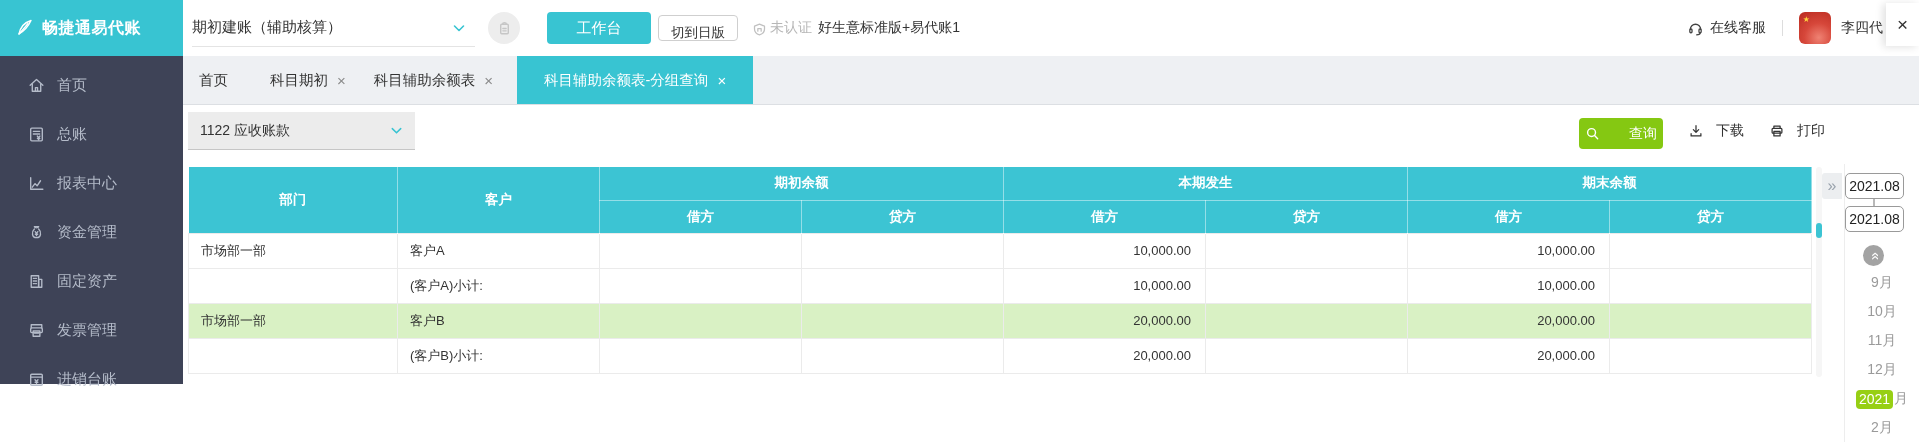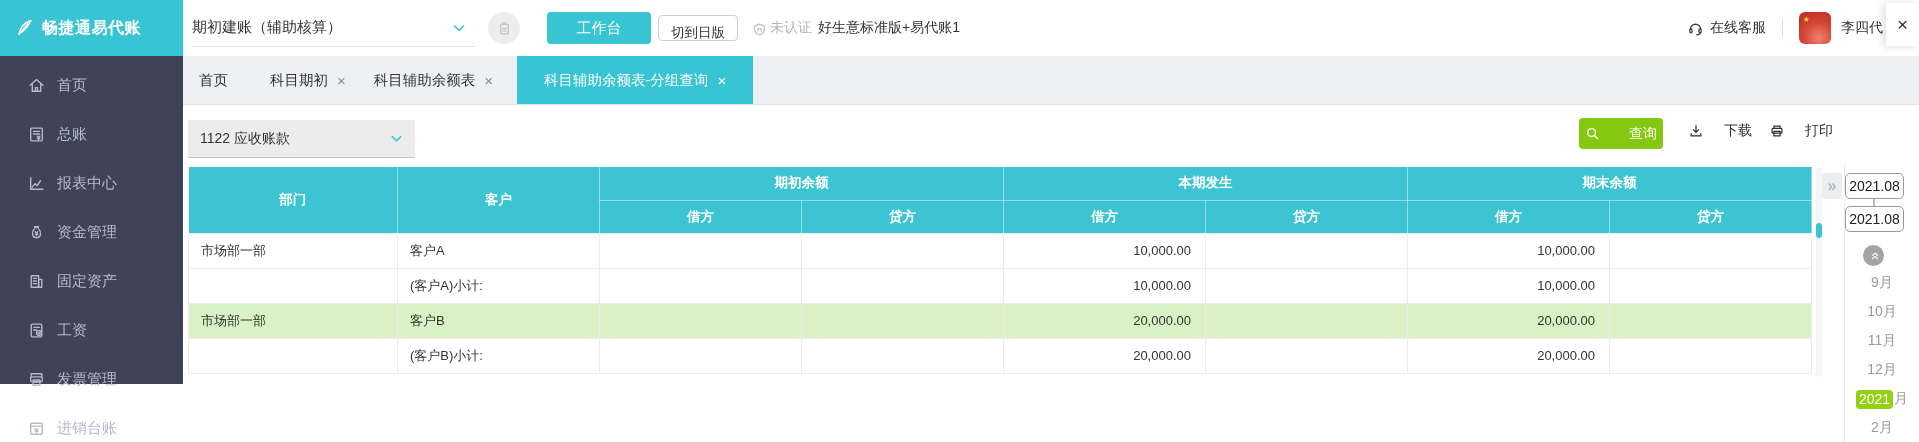--- a/index.html
+++ b/index.html
@@ -45,27 +45,27 @@
   .tab { display:flex; align-items:center; gap:9px; font-size:14.5px; color:#333; cursor:pointer; white-space:nowrap; }
   .tab .tab-x { font-size:15px; color:#8a8a8a; }
   .tab.active { background:#38c4d2; color:#fff; padding:0 27px; }
   .tab.active .tab-x { color:#fff; }
   .tab.m0 { margin-left:16px; } .tab.m1 { margin-left:42px; } .tab.m2 { margin-left:28px; } .tab.m3 { margin-left:24px; }
   .closeall { position:absolute; right:0; top:3px; width:33px; height:43px; background:#fff;
               box-shadow:-3px 1px 8px rgba(0,0,0,.12); display:flex; align-items:center; justify-content:center;
               font-size:19px; color:#333; cursor:pointer; }
   
   .content { position:absolute; left:183px; top:106px; width:1736px; height:336px; background:#fff; }
-  .subject-select { position:absolute; left:5px; top:14px; width:227px; height:38px; background:#ececec;
+  .subject-select { position:absolute; left:5px; top:6px; width:227px; height:38px; background:#ececec;
                     border-bottom:1px solid #c6c6c6; display:flex; align-items:center; justify-content:space-between;
                     padding:0 11px 0 12px; font-size:14px; color:#333; cursor:pointer; }
   .btn-query { position:absolute; left:1396px; top:12px; width:84px; height:31px; background:#85c812; border:none;
                border-radius:4px; color:#fff; font-size:14px; display:flex; align-items:center; justify-content:space-between;
                gap:3px; cursor:pointer; }
-  .act { position:absolute; top:16px; display:flex; align-items:center; gap:20px; font-size:14px; color:#333; cursor:pointer; }
+  .act { position:absolute; top:16px; display:flex; align-items:center; gap:12px; font-size:14px; color:#333; cursor:pointer; }
   .act-download { left:1505px; } .act-print { left:1586px; }
   
   .table-wrap { position:absolute; left:5px; top:61px; width:1623px; }
   table { border-collapse:collapse; table-layout:fixed; width:1623px; }
   thead th { background:#3cc4d3; color:#fff; font-size:13.5px; font-weight:bold;
              border-right:1px solid rgba(255,255,255,.45); }
   thead tr.grp th { height:33px; }
   thead tr.grp th.span2 { border-bottom:1px solid rgba(255,255,255,.45); }
   thead tr.sub th { height:33px; }
   tbody td { height:35px; border:1px solid #ebebeb; font-size:13px; color:#333; padding:0 12px;
@@ -152,31 +152,20 @@
             <rect x="4" y="3.5" width="7" height="11"></rect>
             <rect x="11" y="7" width="3" height="7.5"></rect>
             <path d="M6 6 h1 M8 6 h1 M6 8.5 h1 M8 8.5 h1 M6 11 h1 M8 11 h1"></path>
           </svg>
         </span>
         <span>固定资产</span>
       </div>
       <div class="side-item">
         <span class="sicon">
           <svg class="oline" width="19" height="19" viewBox="0 0 18 18">
-            <rect x="4" y="3" width="10" height="12" rx="1"></rect>
-            <path d="M6.3 6 h5.4 M6.3 8.5 h3"></path>
-            <circle cx="11.3" cy="11.3" r="2.2"></circle>
-            <path d="M10.5 11.3 l.6 .7 l1.2 -1.3"></path>
-          </svg>
-        </span>
-        <span>工资</span>
-      </div>
-      <div class="side-item">
-        <span class="sicon">
-          <svg class="oline" width="19" height="19" viewBox="0 0 18 18">
             <path d="M4 6.5 V3.5 h10 v3"></path>
             <rect x="3.5" y="6.5" width="11" height="4.5" rx="1"></rect>
             <rect x="5.8" y="9.5" width="6.4" height="5"></rect>
             <path d="M7.3 11.5 h3.4"></path>
           </svg>
         </span>
         <span>发票管理</span>
       </div>
       <div class="side-item">
         <span class="sicon">

